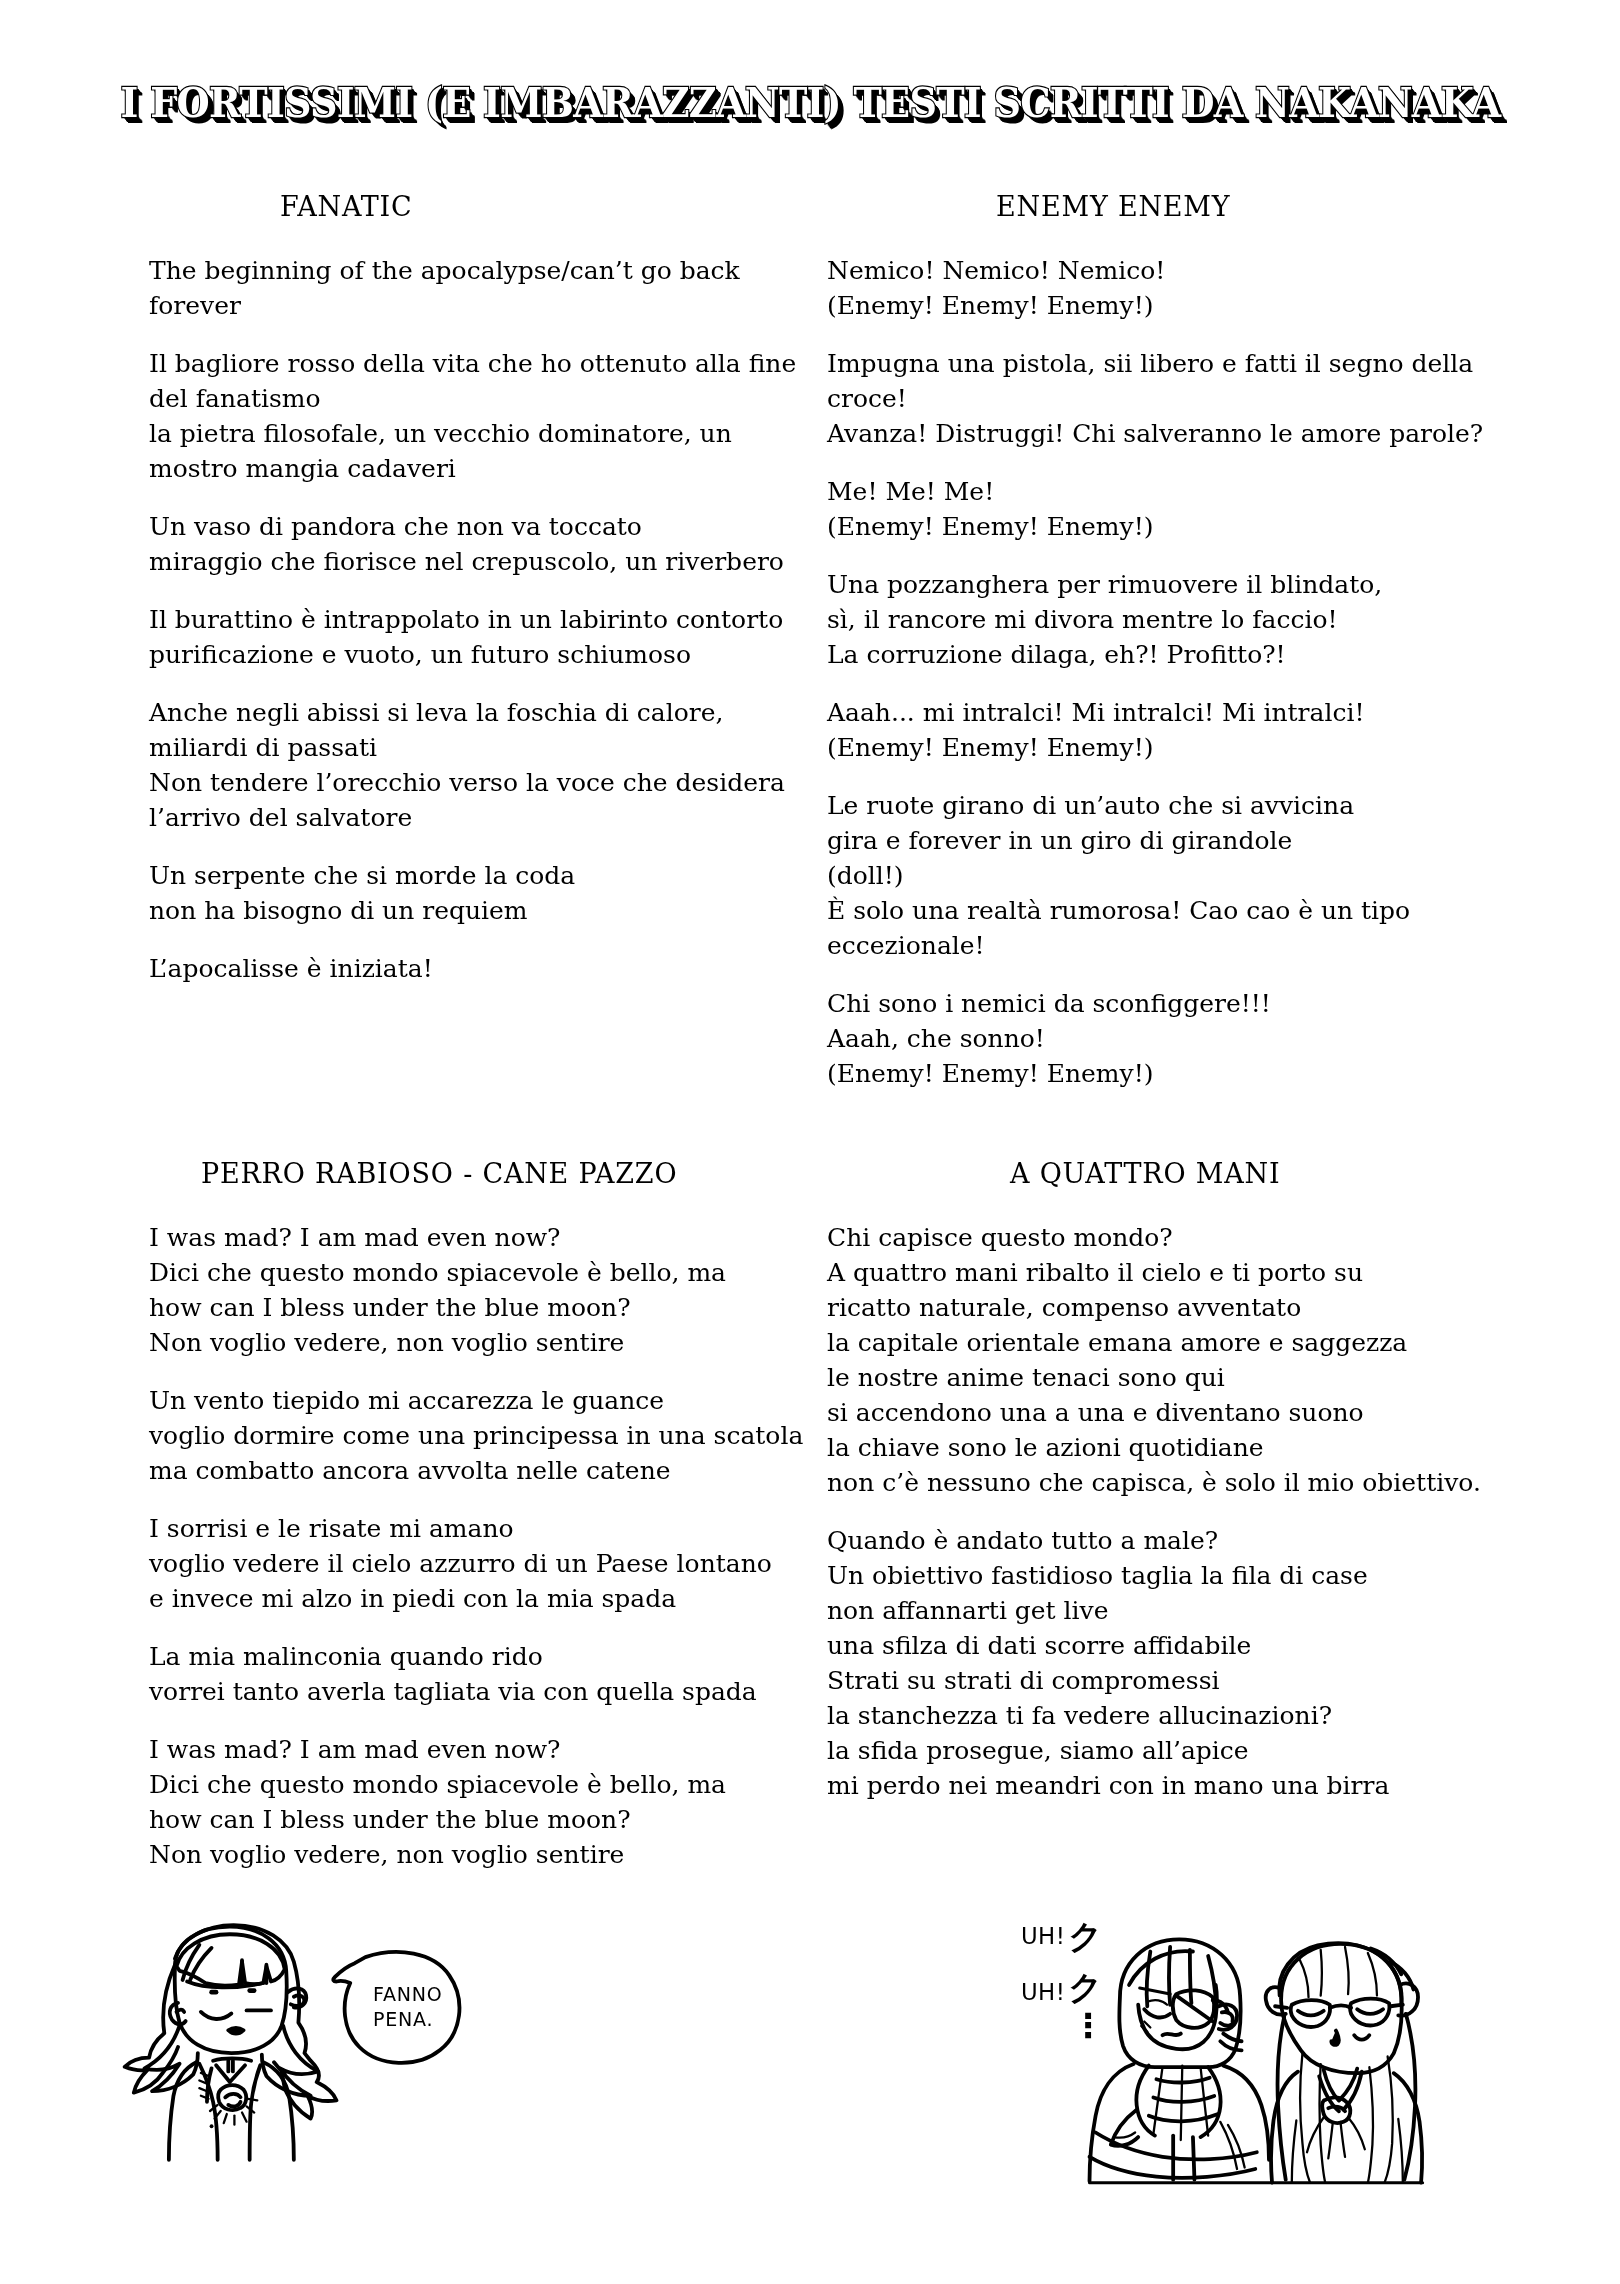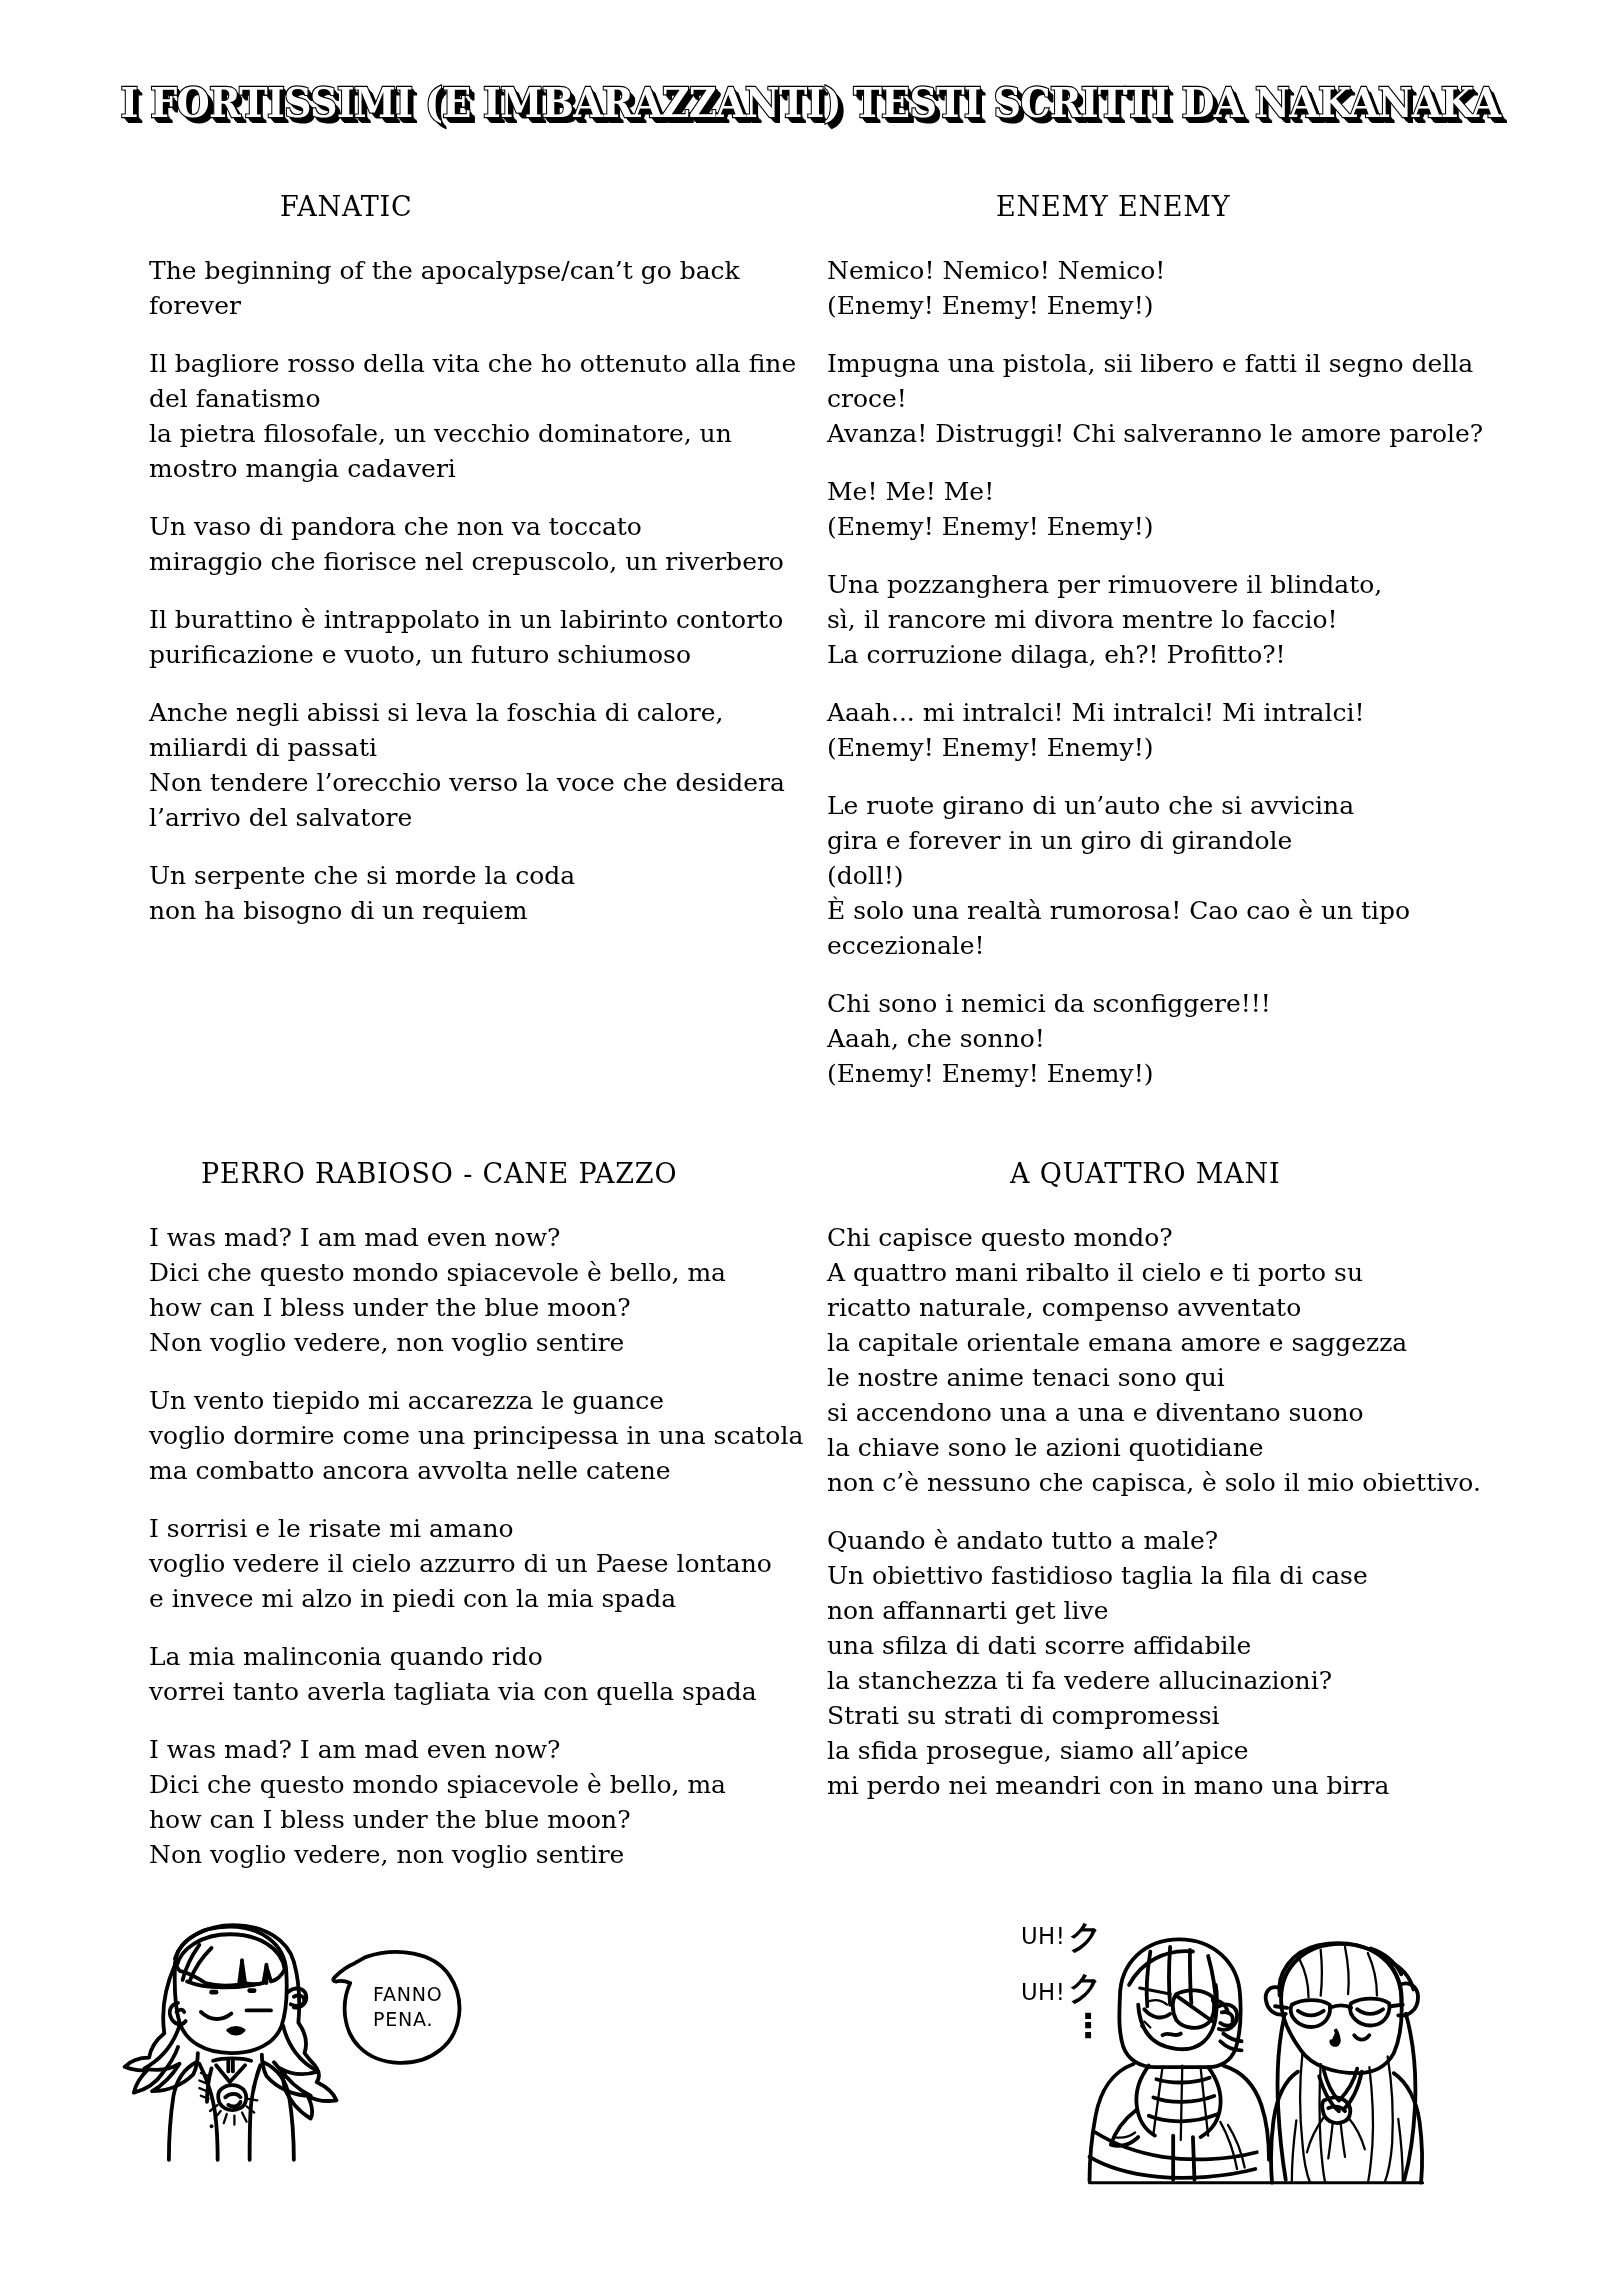--- a/index.html
+++ b/index.html
@@ -128,20 +128,23 @@
   <div class="stanza">
     <div class="line">Anche negli abissi si leva la foschia di calore,</div>
     <div class="line">miliardi di passati</div>
     <div class="line">Non tendere l’orecchio verso la voce che desidera</div>
     <div class="line">l’arrivo del salvatore</div>
   </div>
   <div class="stanza">
     <div class="line">Un serpente che si morde la coda</div>
     <div class="line">non ha bisogno di un requiem</div>
   </div>
+  <div class="stanza">
+    <div class="line">L’apocalisse è iniziata!</div>
+  </div>
 </div>
 
 <div class="col col-right" style="top: 190px;">
   <div class="song-title indent-right">ENEMY ENEMY</div>
 
   <div class="stanza">
     <div class="line">Nemico! Nemico! Nemico!</div>
     <div class="line">(Enemy! Enemy! Enemy!)</div>
   </div>
   <div class="stanza">
@@ -218,22 +221,22 @@
     <div class="line">le nostre anime tenaci sono qui</div>
     <div class="line">si accendono una a una e diventano suono</div>
     <div class="line">la chiave sono le azioni quotidiane</div>
     <div class="line">non c’è nessuno che capisca, è solo il mio obiettivo.</div>
   </div>
   <div class="stanza">
     <div class="line">Quando è andato tutto a male?</div>
     <div class="line">Un obiettivo fastidioso taglia la fila di case</div>
     <div class="line">non affannarti get live</div>
     <div class="line">una sfilza di dati scorre affidabile</div>
+    <div class="line">Strati su strati di compromessi</div>
     <div class="line">la stanchezza ti fa vedere allucinazioni?</div>
-    <div class="line">Strati su strati di compromessi</div>
     <div class="line">la sfida prosegue, siamo all’apice</div>
     <div class="line">mi perdo nei meandri con in mano una birra</div>
   </div>
 </div>
 
 <div class="illus" style="left: 114px; top: 1919px;">
   <svg width="381" height="320" viewBox="0 0 500 420">
     <g fill="none" stroke="#000000" stroke-width="5" stroke-linecap="round" stroke-linejoin="round">
 
       <path d="M88 52 C96 26 128 8 165 8 C206 8 236 28 244 56 C252 84 252 112 250 136

